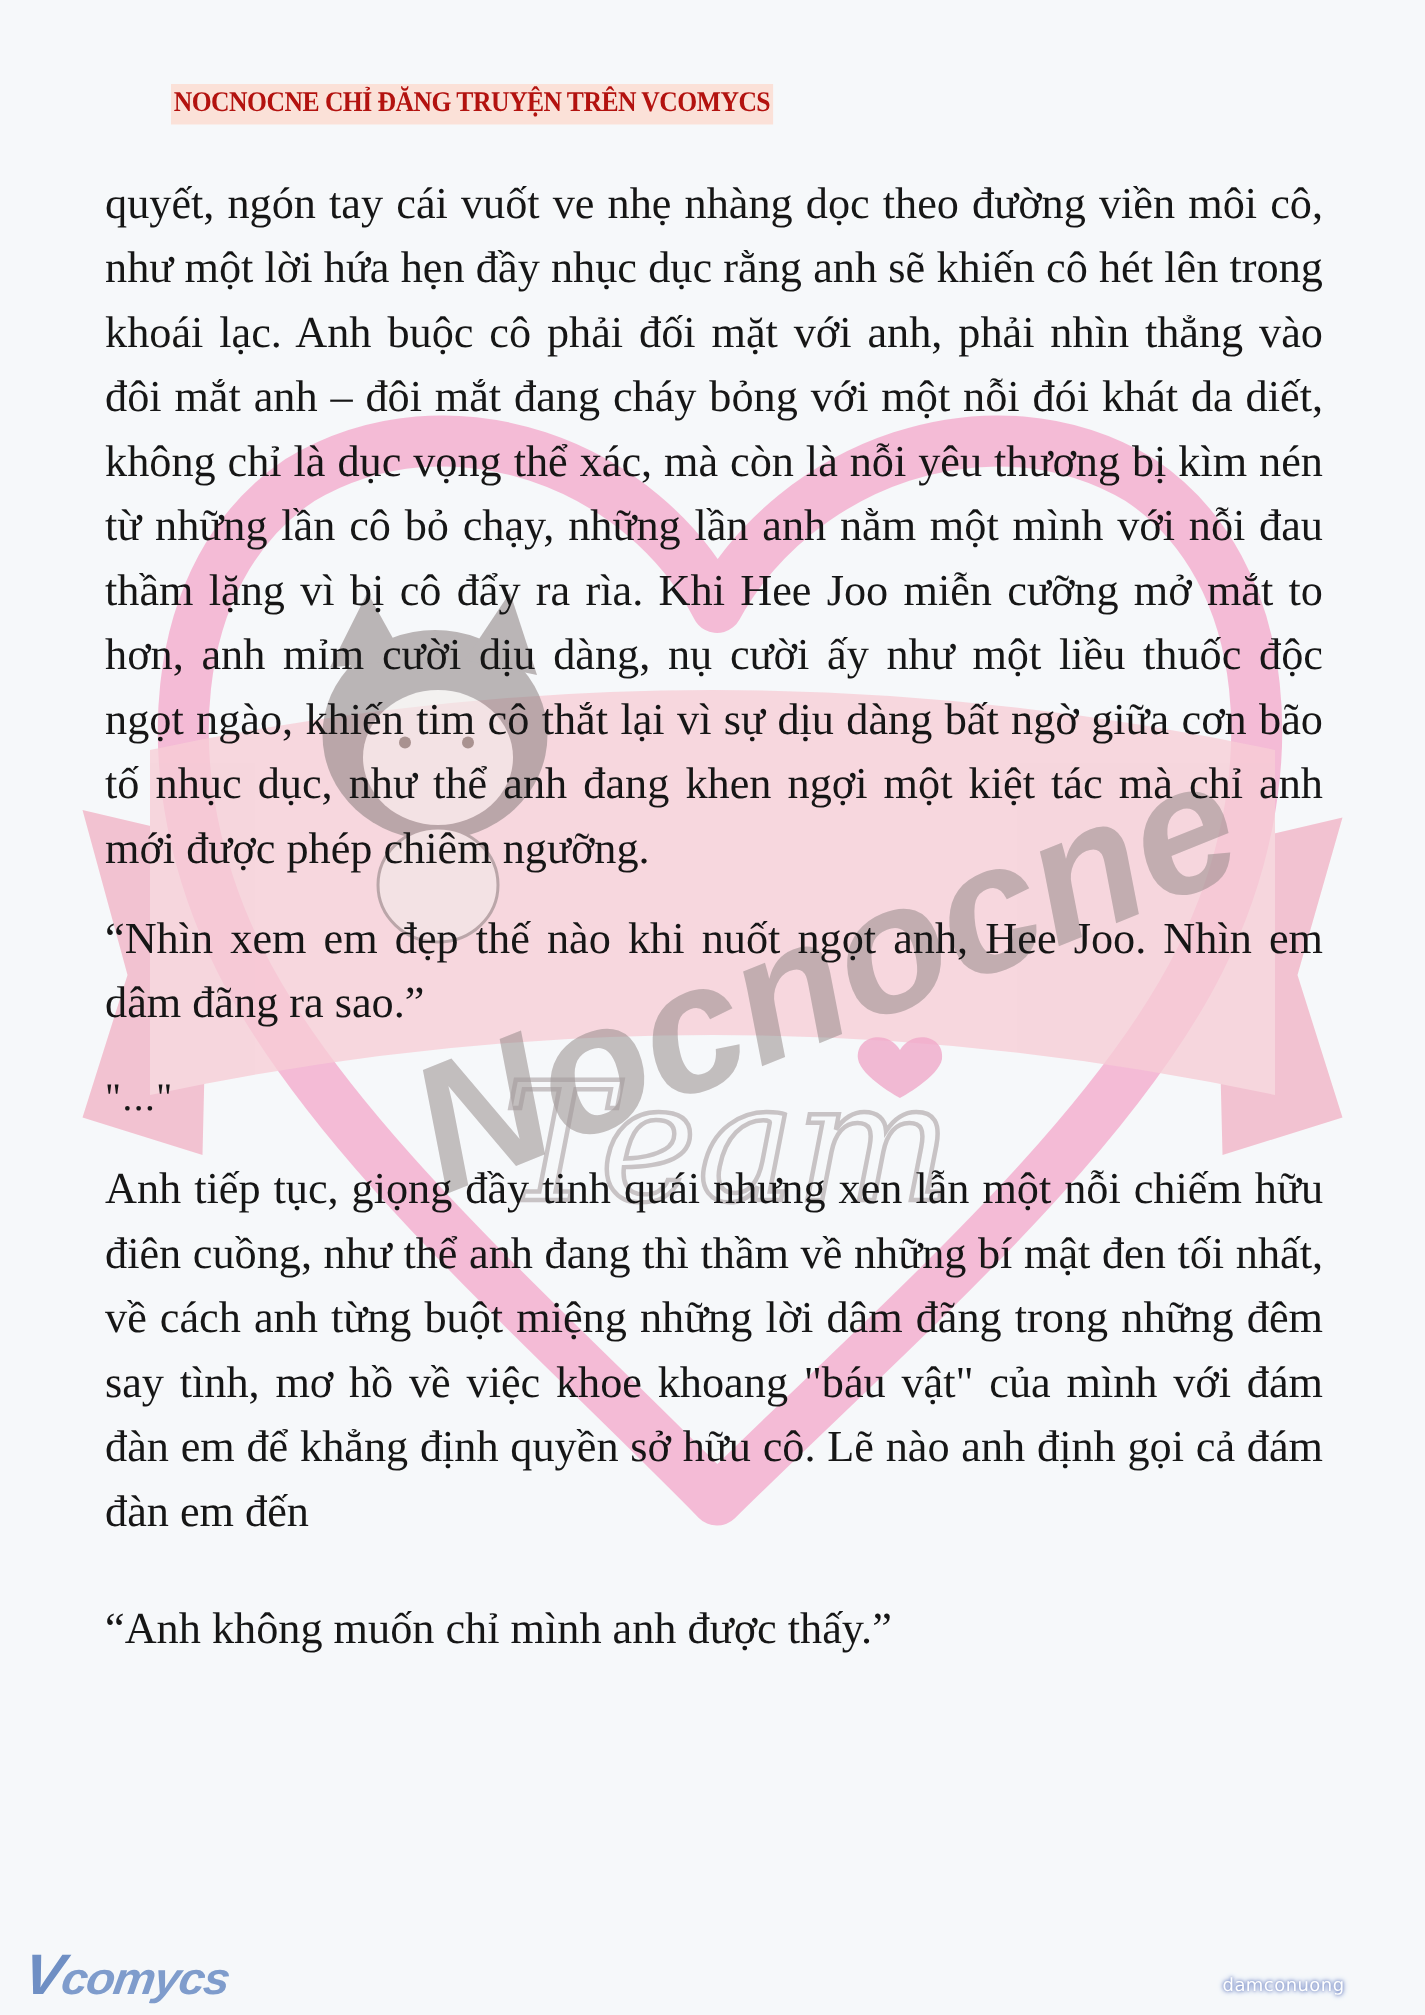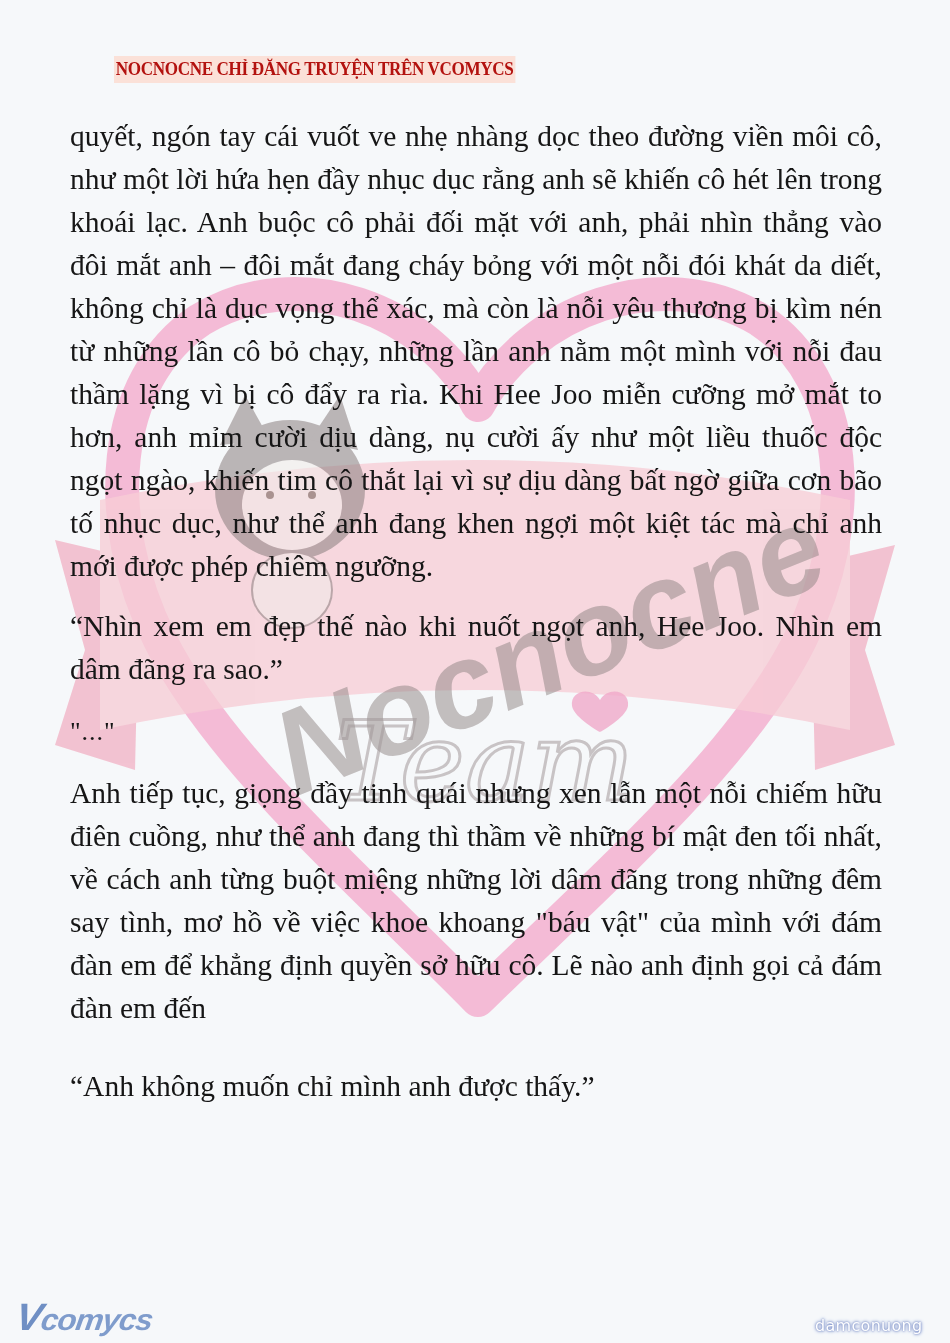--- a/index.html
+++ b/index.html
@@ -88,21 +88,21 @@
     }
     .logo-vcomycs .v {
       font-size: 38px;
       color: #6f8fc4;
     }
     .logo-damconuong {
       position: absolute;
       left: 815px;
       top: 1316px;
       font-family: "DejaVu Sans", "Liberation Sans", sans-serif;
-      font-size: 16px;
+      font-size: 12px;
       color: #ffffff;
       letter-spacing: 0.3px;
       text-shadow: 0 0 2px #7d90c8, 0 0 3px #7d90c8, 0 0 4px #9fb0dd;
       z-index: 2;
     }
   </style>
 </head>
 <body>
 
 <div class="page">

